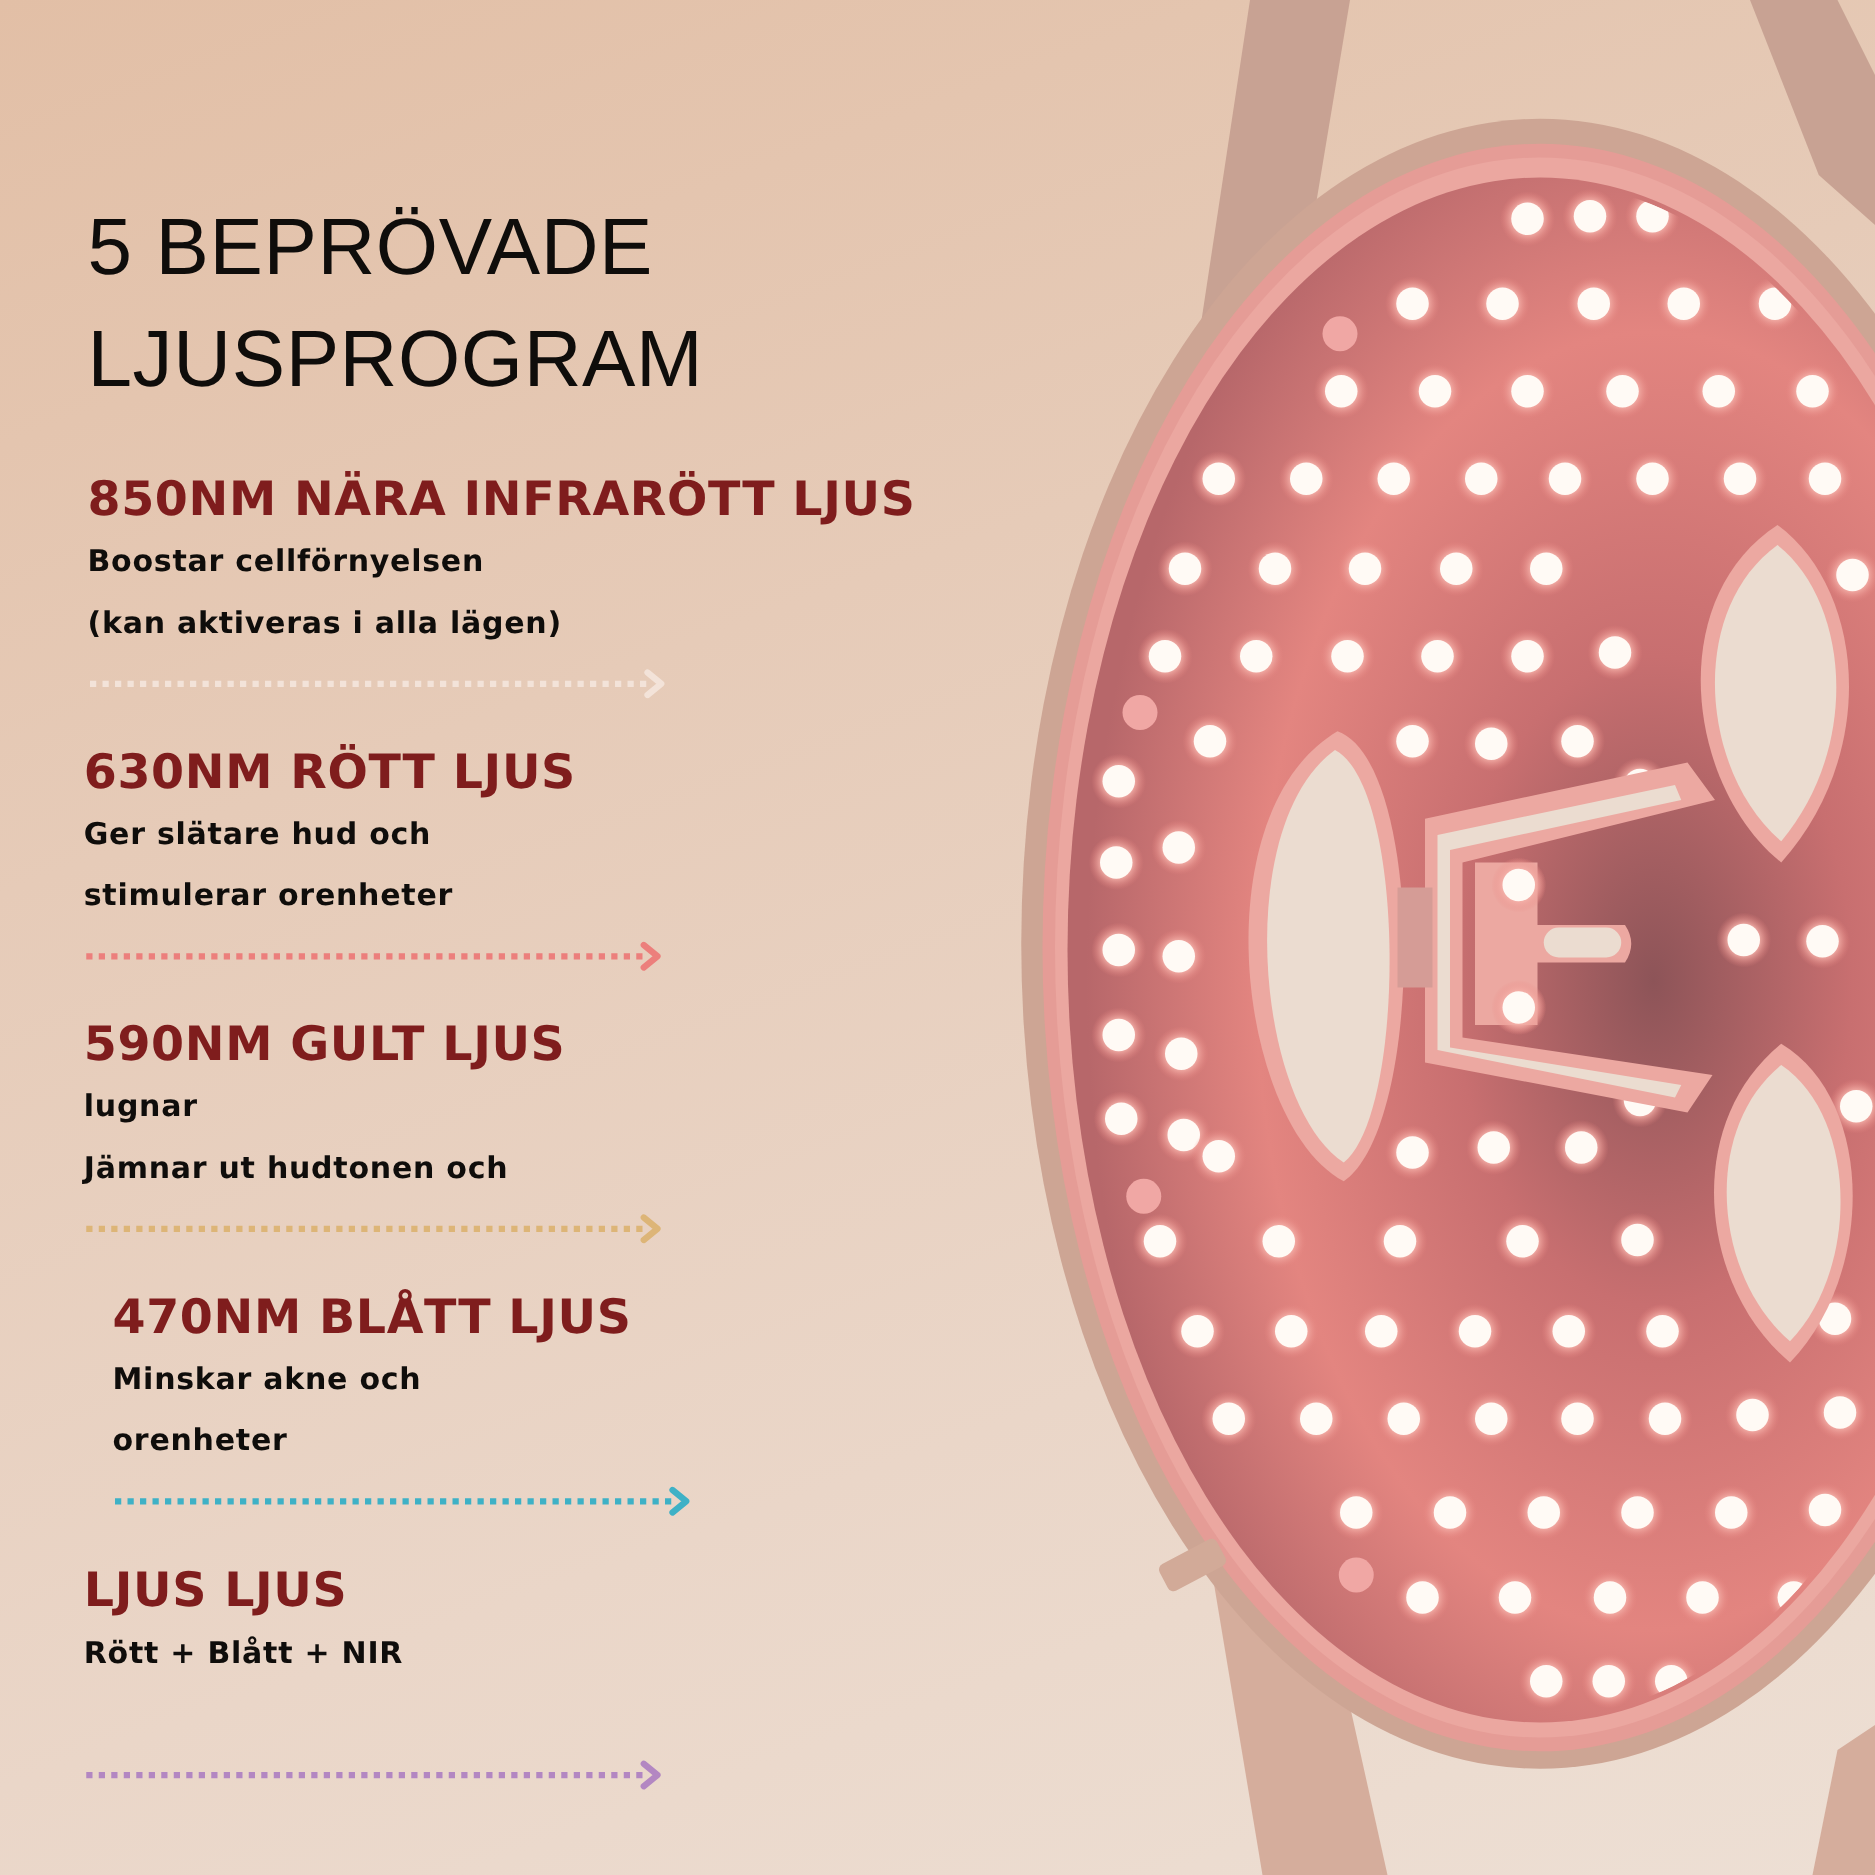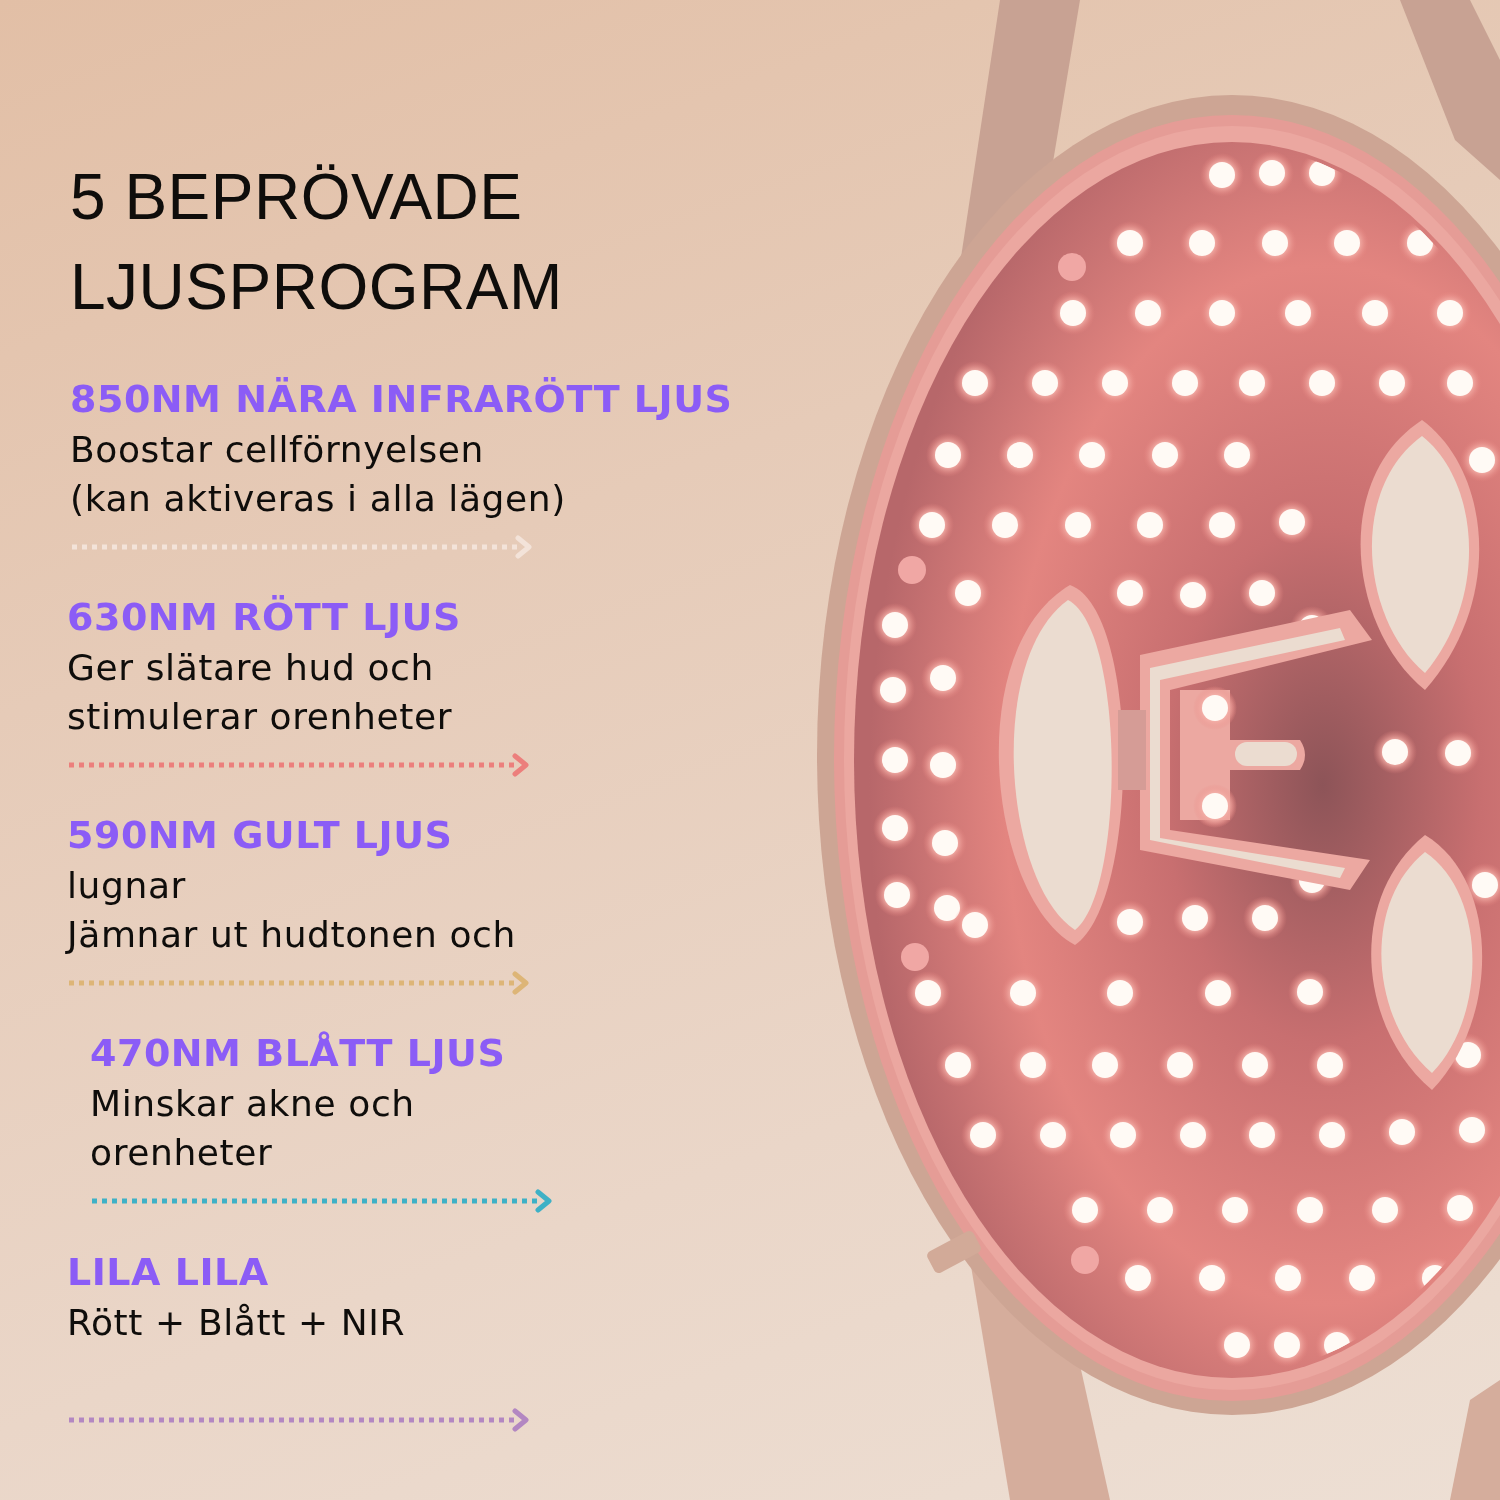--- a/index.html
+++ b/index.html
@@ -12,25 +12,25 @@
   .title {
     position: absolute; left: 70px; top: 152px;
     font-family: "Liberation Sans", "DejaVu Sans", sans-serif;
     font-size: 64px; line-height: 90px; font-weight: 400; color: #0f0d0b;
     letter-spacing: 0.5px; margin: 0;
   }
   .title span { display: block; }
   .program { position: absolute; left: 68px; width: 720px; }
   .program h2 {
     margin: 0; font-family: "DejaVu Sans", sans-serif; font-weight: 700;
-    font-size: 38px; line-height: 44px; color: #8b5cf6; letter-spacing: 0.5px;
+    font-size: 38px; line-height: 44px; color: #7f1d1d; letter-spacing: 0.5px;
   }
   .program p {
-    margin: 4px 0 0 0; font-family: "DejaVu Sans", sans-serif; font-weight: 400;
-    font-size: 36px; line-height: 49px; color: #0f0d0b; letter-spacing: 0.6px;
+    margin: 4px 0 0 0; font-family: "DejaVu Sans", sans-serif; font-weight: 700;
+    font-size: 24px; line-height: 49px; color: #0f0d0b; letter-spacing: 0.6px;
   }
   .program p span { display: block; }
   .arrow { position: absolute; left: 0; height: 24px; width: 470px; }
 </style>
 </head>
 <body>
 
 <div class="mask-wrap">
   <svg width="1500" height="1500" viewBox="0 0 1500 1500">
     <defs>
@@ -256,21 +256,21 @@
     <span>Minskar akne och</span>
     <span>orenheter</span>
   </p>
   <svg class="arrow" style="top:158px;" viewBox="0 0 470 24">
     <line x1="2" y1="12" x2="450" y2="12" stroke="#3eb1c6" stroke-width="5" stroke-dasharray="5 5"></line>
     <polyline points="448,3 459,12 448,21" fill="none" stroke="#3eb1c6" stroke-width="5" stroke-linecap="round" stroke-linejoin="round"></polyline>
   </svg>
 </div>
 
 <div class="program" style="top:1250px; left:67px;">
-  <h2>LILA LILA</h2>
+  <h2>LJUS LJUS</h2>
   <p>
     <span>Rött + Blått + NIR</span>
   </p>
   <svg class="arrow" style="top:158px;" viewBox="0 0 470 24">
     <line x1="2" y1="12" x2="450" y2="12" stroke="#b387c2" stroke-width="5" stroke-dasharray="5 5"></line>
     <polyline points="448,3 459,12 448,21" fill="none" stroke="#b387c2" stroke-width="5" stroke-linecap="round" stroke-linejoin="round"></polyline>
   </svg>
 </div>
 
 </body></html>

